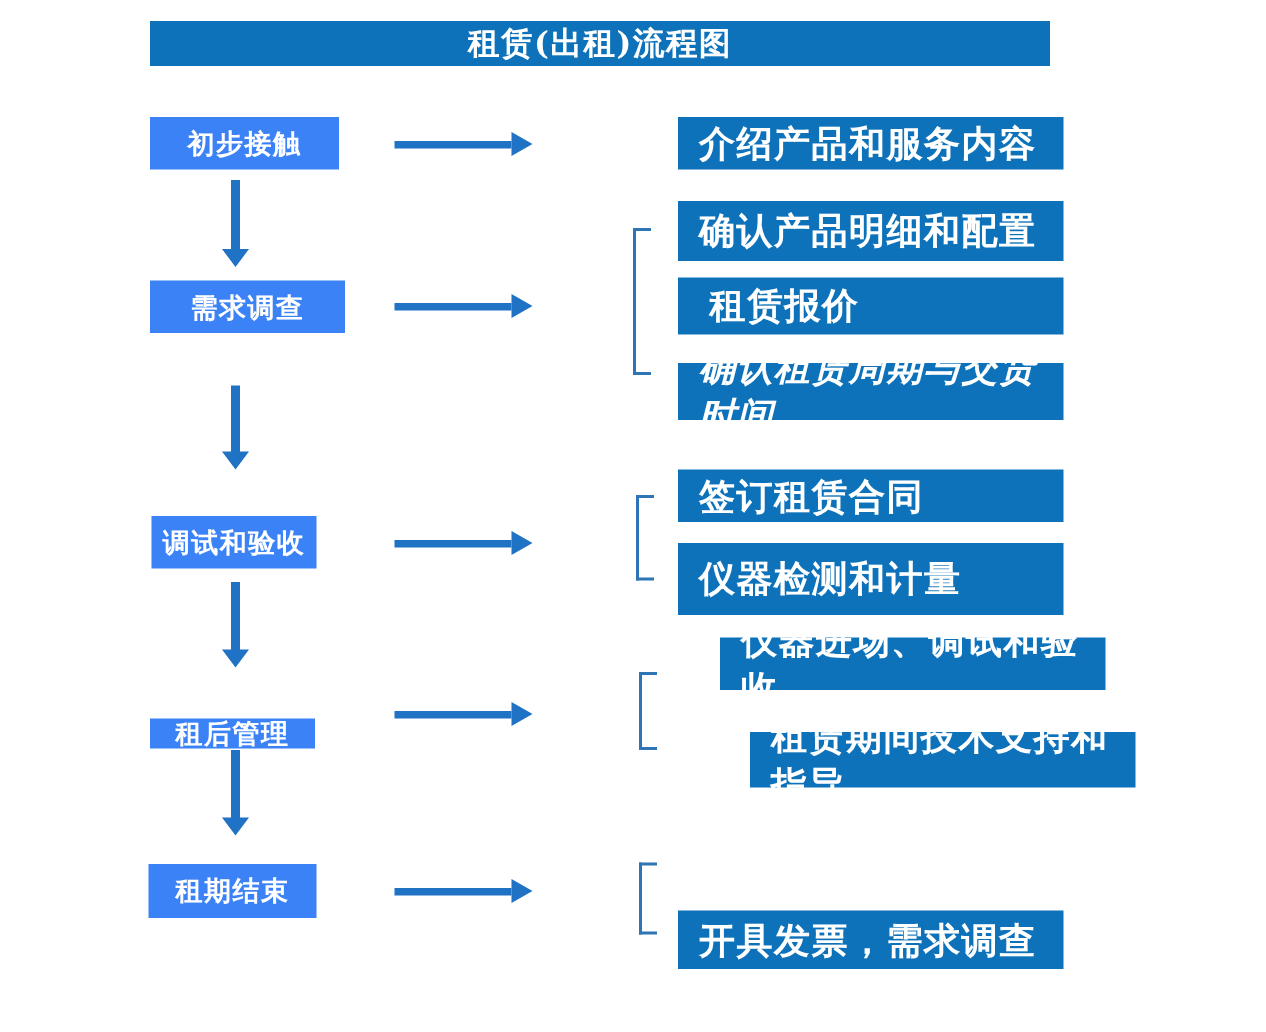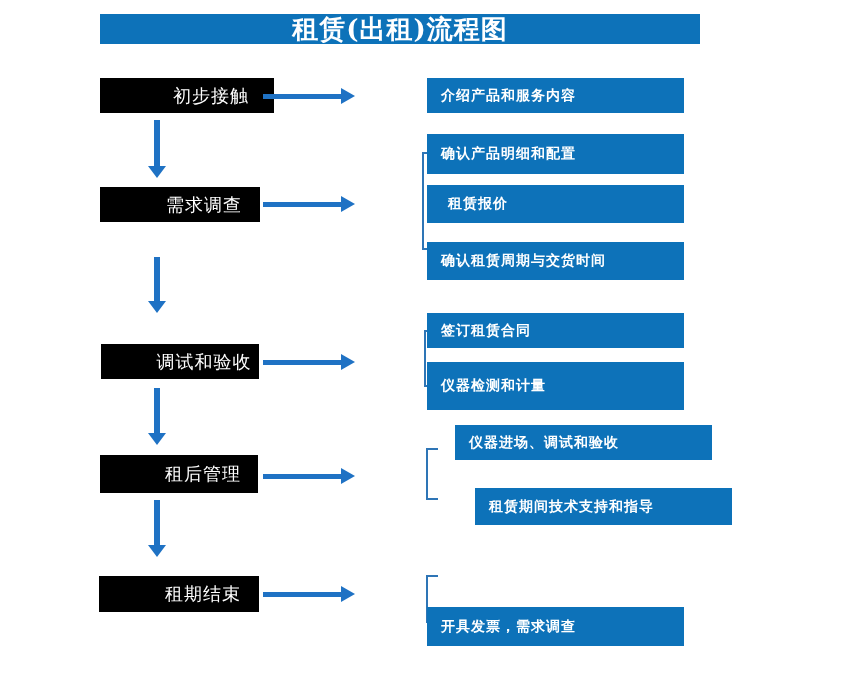--- a/index.html
+++ b/index.html
@@ -14,46 +14,45 @@
     height: 688px;
     background: #ffffff;
     overflow: hidden;
   }
   .title-bar {
     position: absolute;
     left: 100px; top: 14px;
     width: 600px; height: 30px;
     background: #0d72b9;
     color: #ffffff;
-    font-size: 26px;
+    font-size: 21px;
     font-weight: bold;
     display: flex;
     align-items: center;
     justify-content: center;
     letter-spacing: 1px;
   }
   .stage-box {
     position: absolute;
-    background: #000000;
+    background: #3b82f6;
     color: #ffffff;
     font-size: 18px;
-    font-weight: normal;
+    font-weight: bold;
     display: flex;
     align-items: center;
     justify-content: center;
     letter-spacing: 1px;
-    padding-left: 48px;
   }
   .detail-box {
     position: absolute;
-    left: 427px;
+    left: 452px;
     width: 257px;
     background: #0d72b9;
     color: #ffffff;
-    font-size: 14px;
+    font-size: 24px;
     font-weight: bold;
     display: flex;
     align-items: center;
     padding-left: 14px;
     box-sizing: border-box;
     letter-spacing: 1px;
   }
   
   .h-arrow {
     position: absolute;
@@ -105,23 +104,23 @@
   }
 </style>
 </head>
 <body>
 
 <div class="canvas">
 
   <div class="title-bar">租赁(出租)流程图</div>
 
   <div class="stage-box" style="left:100px; top:78px;  width:126px; height:35px;">初步接触</div>
-  <div class="stage-box" style="left:100px; top:187px; width:112px; height:35px;">需求调查</div>
+  <div class="stage-box" style="left:100px; top:187px; width:130px; height:35px;">需求调查</div>
   <div class="stage-box" style="left:101px; top:344px; width:110px; height:35px;">调试和验收</div>
-  <div class="stage-box" style="left:100px; top:455px; width:110px; height:38px;">租后管理</div>
+  <div class="stage-box" style="left:100px; top:479px; width:110px; height:20px;">租后管理</div>
   <div class="stage-box" style="left:99px;  top:576px; width:112px; height:36px;">租期结束</div>
 
   <div class="v-arrow" style="left:148px; top:120px; height:58px;">
       <div class="shaft"></div>
       <div class="head"></div>
     </div>
   <div class="v-arrow" style="left:148px; top:257px; height:56px;">
       <div class="shaft"></div>
       <div class="head"></div>
     </div>
@@ -157,21 +156,21 @@
 
   <div class="bracket" style="left:422px; top:152px; height:98px;"></div>
   <div class="bracket" style="left:424px; top:330px; height:57px;"></div>
   <div class="bracket" style="left:426px; top:448px; height:52px;"></div>
   <div class="bracket" style="left:426px; top:575px; height:48px;"></div>
 
   <div class="detail-box" style="top:78px;  height:35px;">介绍产品和服务内容</div>
 
   <div class="detail-box" style="top:134px; height:40px;">确认产品明细和配置</div>
   <div class="detail-box" style="top:185px; height:38px;padding-left:21px;">租赁报价</div>
-  <div class="detail-box" style="top:242px; height:38px;">确认租赁周期与交货时间</div>
+  <div class="detail-box" style="top:242px; height:38px;font-style:italic;">确认租赁周期与交货时间</div>
 
   <div class="detail-box" style="top:313px; height:35px;">签订租赁合同</div>
   <div class="detail-box" style="top:362px; height:48px;text-align:right;">仪器检测和计量</div>
 
   <div class="detail-box" style="top:425px; height:35px;margin-left:28px;">仪器进场、调试和验收</div>
   <div class="detail-box" style="top:488px; height:37px;margin-left:48px;">租赁期间技术支持和指导</div>
 
   <div class="detail-box" style="top:607px; height:39px;">开具发票，需求调查</div>
 
 </div>

